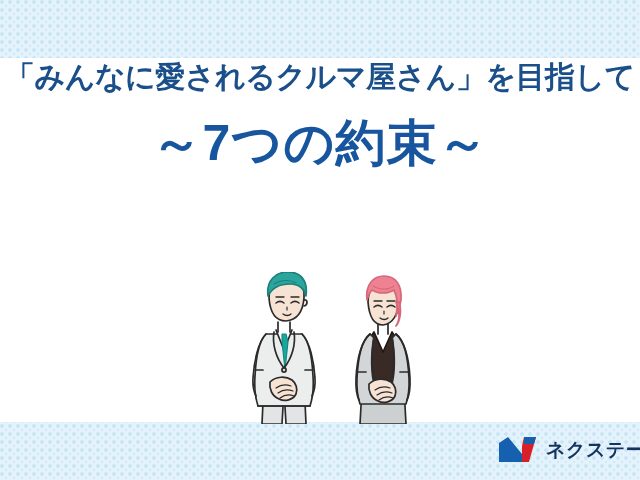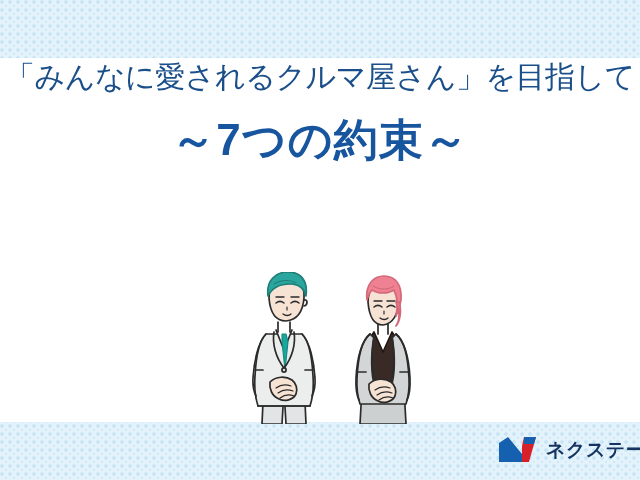--- a/index.html
+++ b/index.html
@@ -39,29 +39,29 @@
   #headline {
     position: absolute;
     left: 0;
     top: 62px;
     width: 640px;
     text-align: center;
     pointer-events: none;
   }
   #line1 {
     font-size: 30px;
-    font-weight: 400;
+    font-weight: 700;
     color: #1a4f8a;
     letter-spacing: -0.5px;
     line-height: 1;
     white-space: nowrap;
   }
   #line2 {
     margin-top: 26px;
-    font-size: 44px;
+    font-size: 50px;
     font-weight: 700;
     color: #17559e;
     letter-spacing: 1px;
     line-height: 1;
     white-space: nowrap;
   }
 
   
   #illustration {
     position: absolute;

